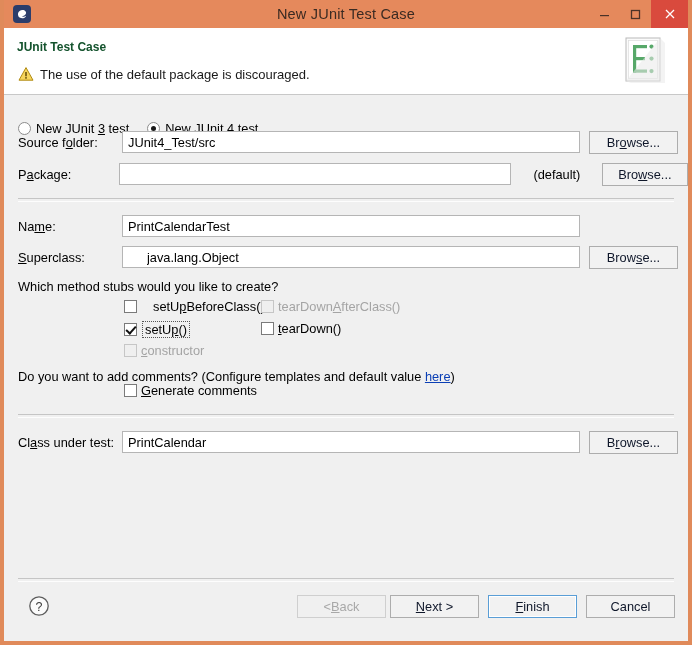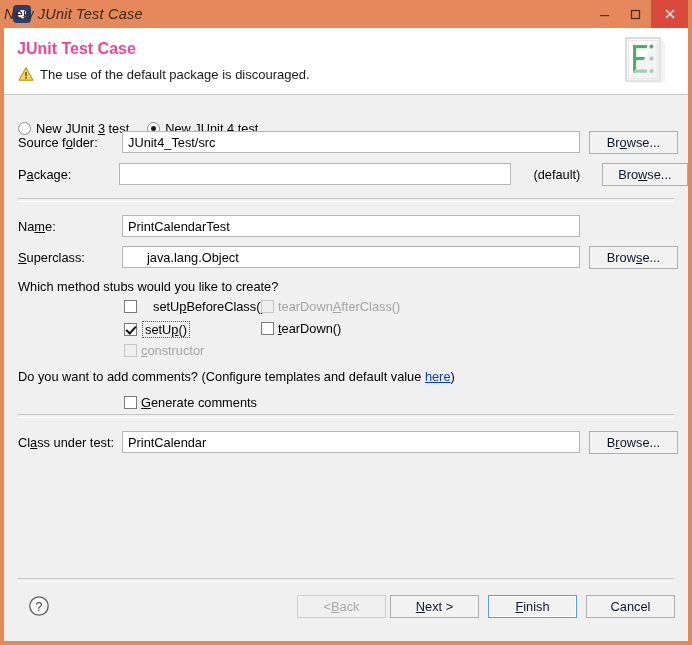--- a/index.html
+++ b/index.html
@@ -35,26 +35,25 @@
     margin-left: 9px;
     border-radius: 4px;
     background: #2b3d6b;
     display: flex; align-items: center; justify-content: center;
     flex: none;
   }
   .app-icon svg { display:block; }
   .title-text {
     position: absolute;
     left: 0; right: 0;
-    text-align: left;
+    text-align: center;
     font-size: 14.5px;
     color: #3a2a22;
     letter-spacing: .2px;
     pointer-events: none;
-    font-style: italic;
   }
   .win-buttons {
     position: absolute;
     right: 0; top: 0;
     height: 28px;
     display: flex;
     align-items: stretch;
   }
   .win-btn {
     width: 31px;
@@ -69,23 +68,23 @@
   .header {
     position: relative;
     height: 67px;
     background: #ffffff;
     border-bottom: 1px solid #c8c8c8;
     box-sizing: border-box;
   }
   .header-title {
     position: absolute;
     left: 13px; top: 12px;
-    font-size: 16px;
+    font-size: 12px;
     font-weight: bold;
-    color: #ec4899;
+    color: #14532d;
   }
   .header-msg-row {
     position: absolute;
     left: 14px; top: 38px;
     display: flex;
     align-items: center;
   }
   .warn-icon { width: 16px; height: 16px; flex: none; margin-right: 6px; }
   .header-msg {
     font-size: 13px;
@@ -358,21 +357,21 @@
 
     <div class="cb-wrap" style="position:absolute; top:248px; left:120px;">
       <span class="cb dis"></span>
       <span class="lbl dim"><span></span><u>c</u><span>onstructor</span></span>
     </div>
 
     <div class="row" style="top:270px; left:14px;">
       <span class="lbl"><span>Do you want to add comments? (Configure templates and default value </span><span class="link">here</span><span>)</span></span>
     </div>
 
-    <div class="cb-wrap" style="position:absolute; top:300px; left:120px;">
+    <div class="cb-wrap" style="position:absolute; top:288px; left:120px;">
       <span class="cb"></span>
       <span class="lbl"><u>G</u><span>enerate comments</span></span>
     </div>
 
     <div class="sep" style="top:319px;"></div>
 
     <div class="row" style="top:336px; left:14px;">
       <span class="lbl" style="width:104px;"><span>Cl</span><u>a</u><span>ss under test:</span></span>
       <input class="field" style="width: 458px;" value="PrintCalendar">
       <div class="btn" style="width:89px; margin-left:9px;">

